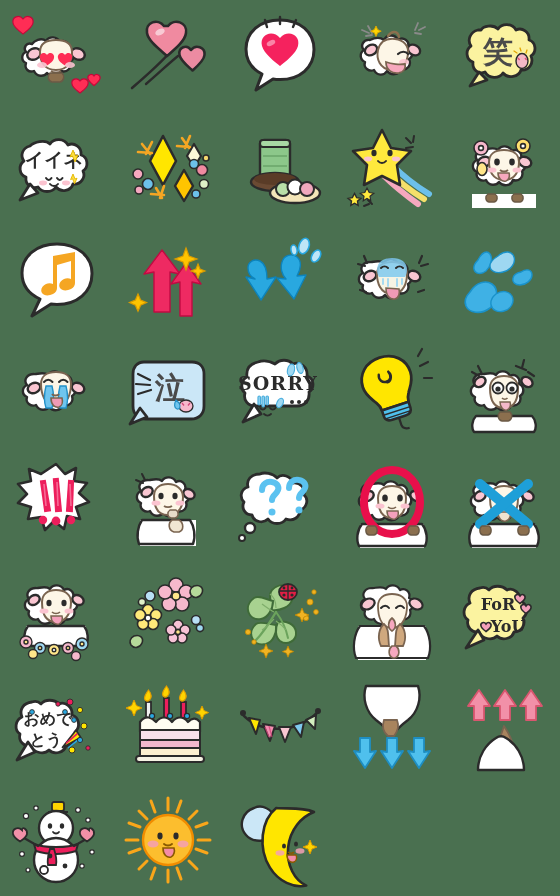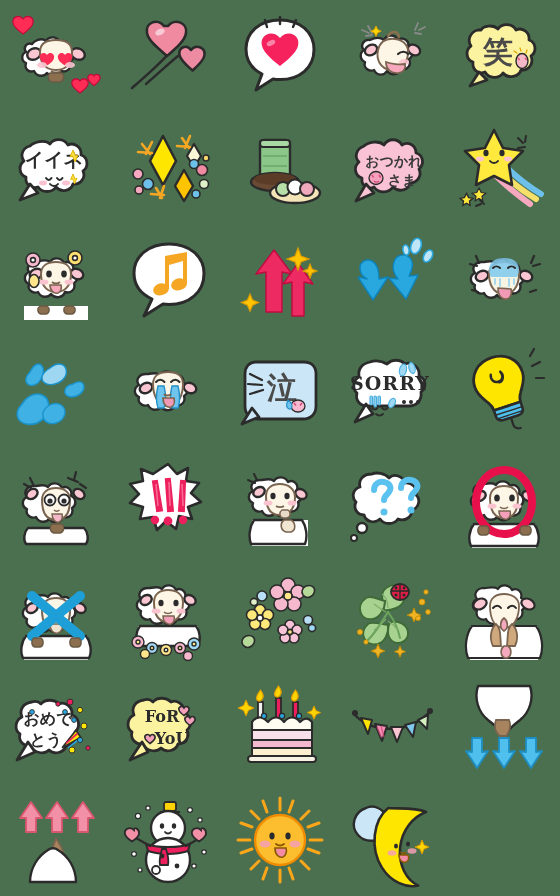--- a/index.html
+++ b/index.html
@@ -183,35 +183,20 @@
         <ellipse cx="61" cy="71" rx="25" ry="10" fill="#f3e5b8" stroke="#2b2b2b" stroke-width="2.4"></ellipse>
         <g stroke="#2b2b2b" stroke-width="2">
           <circle cx="49" cy="67" r="7" fill="#b9dfa8"></circle>
           <circle cx="61" cy="65" r="7.5" fill="#ffffff"></circle>
           <circle cx="73" cy="67" r="7" fill="#f0a8bd"></circle>
         </g>
       </svg>
     </div>
   </div>
 
-  <div class="cell">
-    <div class="art">
-      <svg width="92" height="92" viewBox="0 0 92 92">
-        <path d="M18 24c-8 3-10 11-5 16-6 5-4 14 3 16-1 8 6 12 12 9 5 7 15 6 19 0 6 6 16 3 17-4 8 0 12-8 9-14 6-5 4-14-3-16 0-8-8-12-14-8-4-7-14-7-18 0-5-5-16-3-20 1z" fill="#fac3d5" stroke="#2b2b2b" stroke-width="2.8" stroke-linejoin="round"></path>
-        <path d="M20 62l-10 17 18-8z" fill="#fac3d5" stroke="#2b2b2b" stroke-width="2.8" stroke-linejoin="round"></path>
-        <text x="48" y="44" font-family="DejaVu Sans, sans-serif" font-size="14" font-weight="700" fill="#3a3a3a" text-anchor="middle">おつかれ</text>
-        <text x="56" y="63" font-family="DejaVu Sans, sans-serif" font-size="14" font-weight="700" fill="#3a3a3a" text-anchor="middle">さま</text>
-        <g transform="translate(24,50)">
-          <ellipse cx="6" cy="6" rx="7" ry="6.5" fill="#f7a0bd" stroke="#2b2b2b" stroke-width="1.3"></ellipse>
-          <path d="M2 3l1.5 2.5M9 3l1.6 2.5" stroke="#d1477a" stroke-width="1.4"></path>
-          <path d="M4 9c1.5 1.6 4 1.6 5 0" stroke="#d1477a" stroke-width="1.3" fill="none"></path>
-        </g>
-      </svg>
-    </div>
-  </div>
 
   <div class="cell">
     <div class="art">
       <svg width="92" height="92" viewBox="0 0 92 92">
         <g stroke="#2b2b2b" stroke-width="2" fill="none" stroke-linecap="round">
           <path d="M36 52C46 62 58 72 72 82" stroke="#f6a8bf" stroke-width="6"></path>
           <path d="M40 47C50 57 63 68 78 77" stroke="#f5e06a" stroke-width="6"></path>
           <path d="M45 42C55 52 68 63 83 72" stroke="#6cc0ea" stroke-width="6"></path>
         </g>
         <path d="M36 8l9 18 20 3-14 14 3 20-18-9-18 9 3-20L7 29l20-3z" fill="#ffe93d" stroke="#2b2b2b" stroke-width="2.6" stroke-linejoin="round"></path>
@@ -725,20 +710,36 @@
         <path d="M38 54c-5 4-7 14-3 22h8c-1-10 0-18-5-22z" fill="#cfa87e" stroke="#7a6450" stroke-width="1.8"></path>
         <path d="M54 54c5 4 7 14 3 22h-8c1-10 0-18 5-22z" fill="#cfa87e" stroke="#7a6450" stroke-width="1.8"></path>
         <path d="M46 76c-4 3-4 10 1 12h2c5-2 5-9 1-12z" fill="#f6a8bf" stroke="#7a6450" stroke-width="1.6"></path>
       </svg>
     </div>
   </div>
 
   <div class="cell">
     <div class="art">
       <svg width="92" height="92" viewBox="0 0 92 92">
+        <path d="M22 18c-9 1-13 8-10 15-7 3-8 13-2 17-2 7 4 13 11 12 3 7 13 9 18 4 5 5 15 3 17-4 8 0 12-8 9-14 6-5 4-15-3-17 1-8-7-14-13-11-5-5-14-5-18 0-3-3-6-3-9-2z" fill="#fbf3a0" stroke="#2b2b2b" stroke-width="2.8" stroke-linejoin="round"></path>
+        <path d="M20 60L8 78l18-8z" fill="#fbf3a0" stroke="#2b2b2b" stroke-width="2.8" stroke-linejoin="round"></path>
+        <text x="40" y="40" font-family="DejaVu Serif, serif" font-size="16" font-weight="700" fill="#2b2b2b" text-anchor="middle">FoR</text>
+        <text x="50" y="62" font-family="DejaVu Serif, serif" font-size="16" font-weight="700" fill="#2b2b2b" text-anchor="middle">YoU</text>
+        <g fill="#f4a0bb" stroke="#2b2b2b" stroke-width="1.6">
+          <path d="M62 26c-2-3-6-1-5 2 .3 2 3 4 5 5.5 2-1.5 4.6-3.5 5-5.5.6-3-3-5-5-2z"></path>
+          <path d="M68 36c-2-3-6-1-5 2 .3 2 3 4 5 5.5 2-1.5 4.6-3.5 5-5.5.6-3-3-5-5-2z"></path>
+          <path d="M28 54c-2-3-6-1-5 2 .3 2 3 4 5 5.5 2-1.5 4.6-3.5 5-5.5.6-3-3-5-5-2z"></path>
+        </g>
+      </svg>
+    </div>
+  </div>
+
+  <div class="cell">
+    <div class="art">
+      <svg width="92" height="92" viewBox="0 0 92 92">
         <path d="M22 20c-9 1-13 8-10 15-7 3-8 13-2 17-2 7 4 13 11 12 3 7 13 9 18 4 5 5 15 3 17-4 8 0 12-8 9-14 6-5 4-15-3-17 1-8-7-14-13-11-5-5-14-5-18 0-3-3-6-3-9-2z" fill="#fff" stroke="#2b2b2b" stroke-width="2.8" stroke-linejoin="round"></path>
         <path d="M18 60L7 78l18-8z" fill="#fff" stroke="#2b2b2b" stroke-width="2.8" stroke-linejoin="round"></path>
         <text x="38" y="42" font-family="DejaVu Sans, sans-serif" font-size="16" font-weight="700" fill="#2b2b2b" text-anchor="middle">おめで</text>
         <text x="36" y="63" font-family="DejaVu Sans, sans-serif" font-size="16" font-weight="700" fill="#2b2b2b" text-anchor="middle">とう</text>
         <g transform="translate(55,52) rotate(12)">
           <path d="M0 14L10 -6l6 6z" fill="#ffe600" stroke="#2b2b2b" stroke-width="1.6"></path>
           <path d="M3 9l9-12" stroke="#ed1f5c" stroke-width="1.8"></path>
           <path d="M6 13l8-10" stroke="#29a8e0" stroke-width="1.6"></path>
         </g>
         <g stroke="#2b2b2b" stroke-width=".9">
@@ -753,36 +754,20 @@
           <circle cx="22" cy="30" r="2.4" fill="#29a8e0"></circle>
             <circle cx="78" cy="66" r="2.2" fill="#ed1f5c"></circle>
         </g>
       </svg>
     </div>
   </div>
 
   <div class="cell">
     <div class="art">
       <svg width="92" height="92" viewBox="0 0 92 92">
-        <path d="M22 18c-9 1-13 8-10 15-7 3-8 13-2 17-2 7 4 13 11 12 3 7 13 9 18 4 5 5 15 3 17-4 8 0 12-8 9-14 6-5 4-15-3-17 1-8-7-14-13-11-5-5-14-5-18 0-3-3-6-3-9-2z" fill="#fbf3a0" stroke="#2b2b2b" stroke-width="2.8" stroke-linejoin="round"></path>
-        <path d="M20 60L8 78l18-8z" fill="#fbf3a0" stroke="#2b2b2b" stroke-width="2.8" stroke-linejoin="round"></path>
-        <text x="40" y="40" font-family="DejaVu Serif, serif" font-size="16" font-weight="700" fill="#2b2b2b" text-anchor="middle">FoR</text>
-        <text x="50" y="62" font-family="DejaVu Serif, serif" font-size="16" font-weight="700" fill="#2b2b2b" text-anchor="middle">YoU</text>
-        <g fill="#f4a0bb" stroke="#2b2b2b" stroke-width="1.6">
-          <path d="M62 26c-2-3-6-1-5 2 .3 2 3 4 5 5.5 2-1.5 4.6-3.5 5-5.5.6-3-3-5-5-2z"></path>
-          <path d="M68 36c-2-3-6-1-5 2 .3 2 3 4 5 5.5 2-1.5 4.6-3.5 5-5.5.6-3-3-5-5-2z"></path>
-          <path d="M28 54c-2-3-6-1-5 2 .3 2 3 4 5 5.5 2-1.5 4.6-3.5 5-5.5.6-3-3-5-5-2z"></path>
-        </g>
-      </svg>
-    </div>
-  </div>
-
-  <div class="cell">
-    <div class="art">
-      <svg width="92" height="92" viewBox="0 0 92 92">
         <g stroke="#2b2b2b" stroke-width="1.8">
           <rect x="24" y="20" width="5" height="16" fill="#f0f0f0"></rect>
           <rect x="42" y="16" width="5" height="20" fill="#ed1f5c"></rect>
           <rect x="59" y="20" width="5" height="16" fill="#ed1f5c"></rect>
         </g>
         <g fill="#ffd400" stroke="#e09e00" stroke-width="1.2">
           <path d="M26.5 8c3 4 4 7 1 10-2 2-5 1-5-2 0-3 2-5 4-8z"></path>
           <path d="M44.5 4c3 4 4 7 1 10-2 2-5 1-5-2 0-3 2-5 4-8z"></path>
           <path d="M61.5 8c3 4 4 7 1 10-2 2-5 1-5-2 0-3 2-5 4-8z"></path>
         </g>

